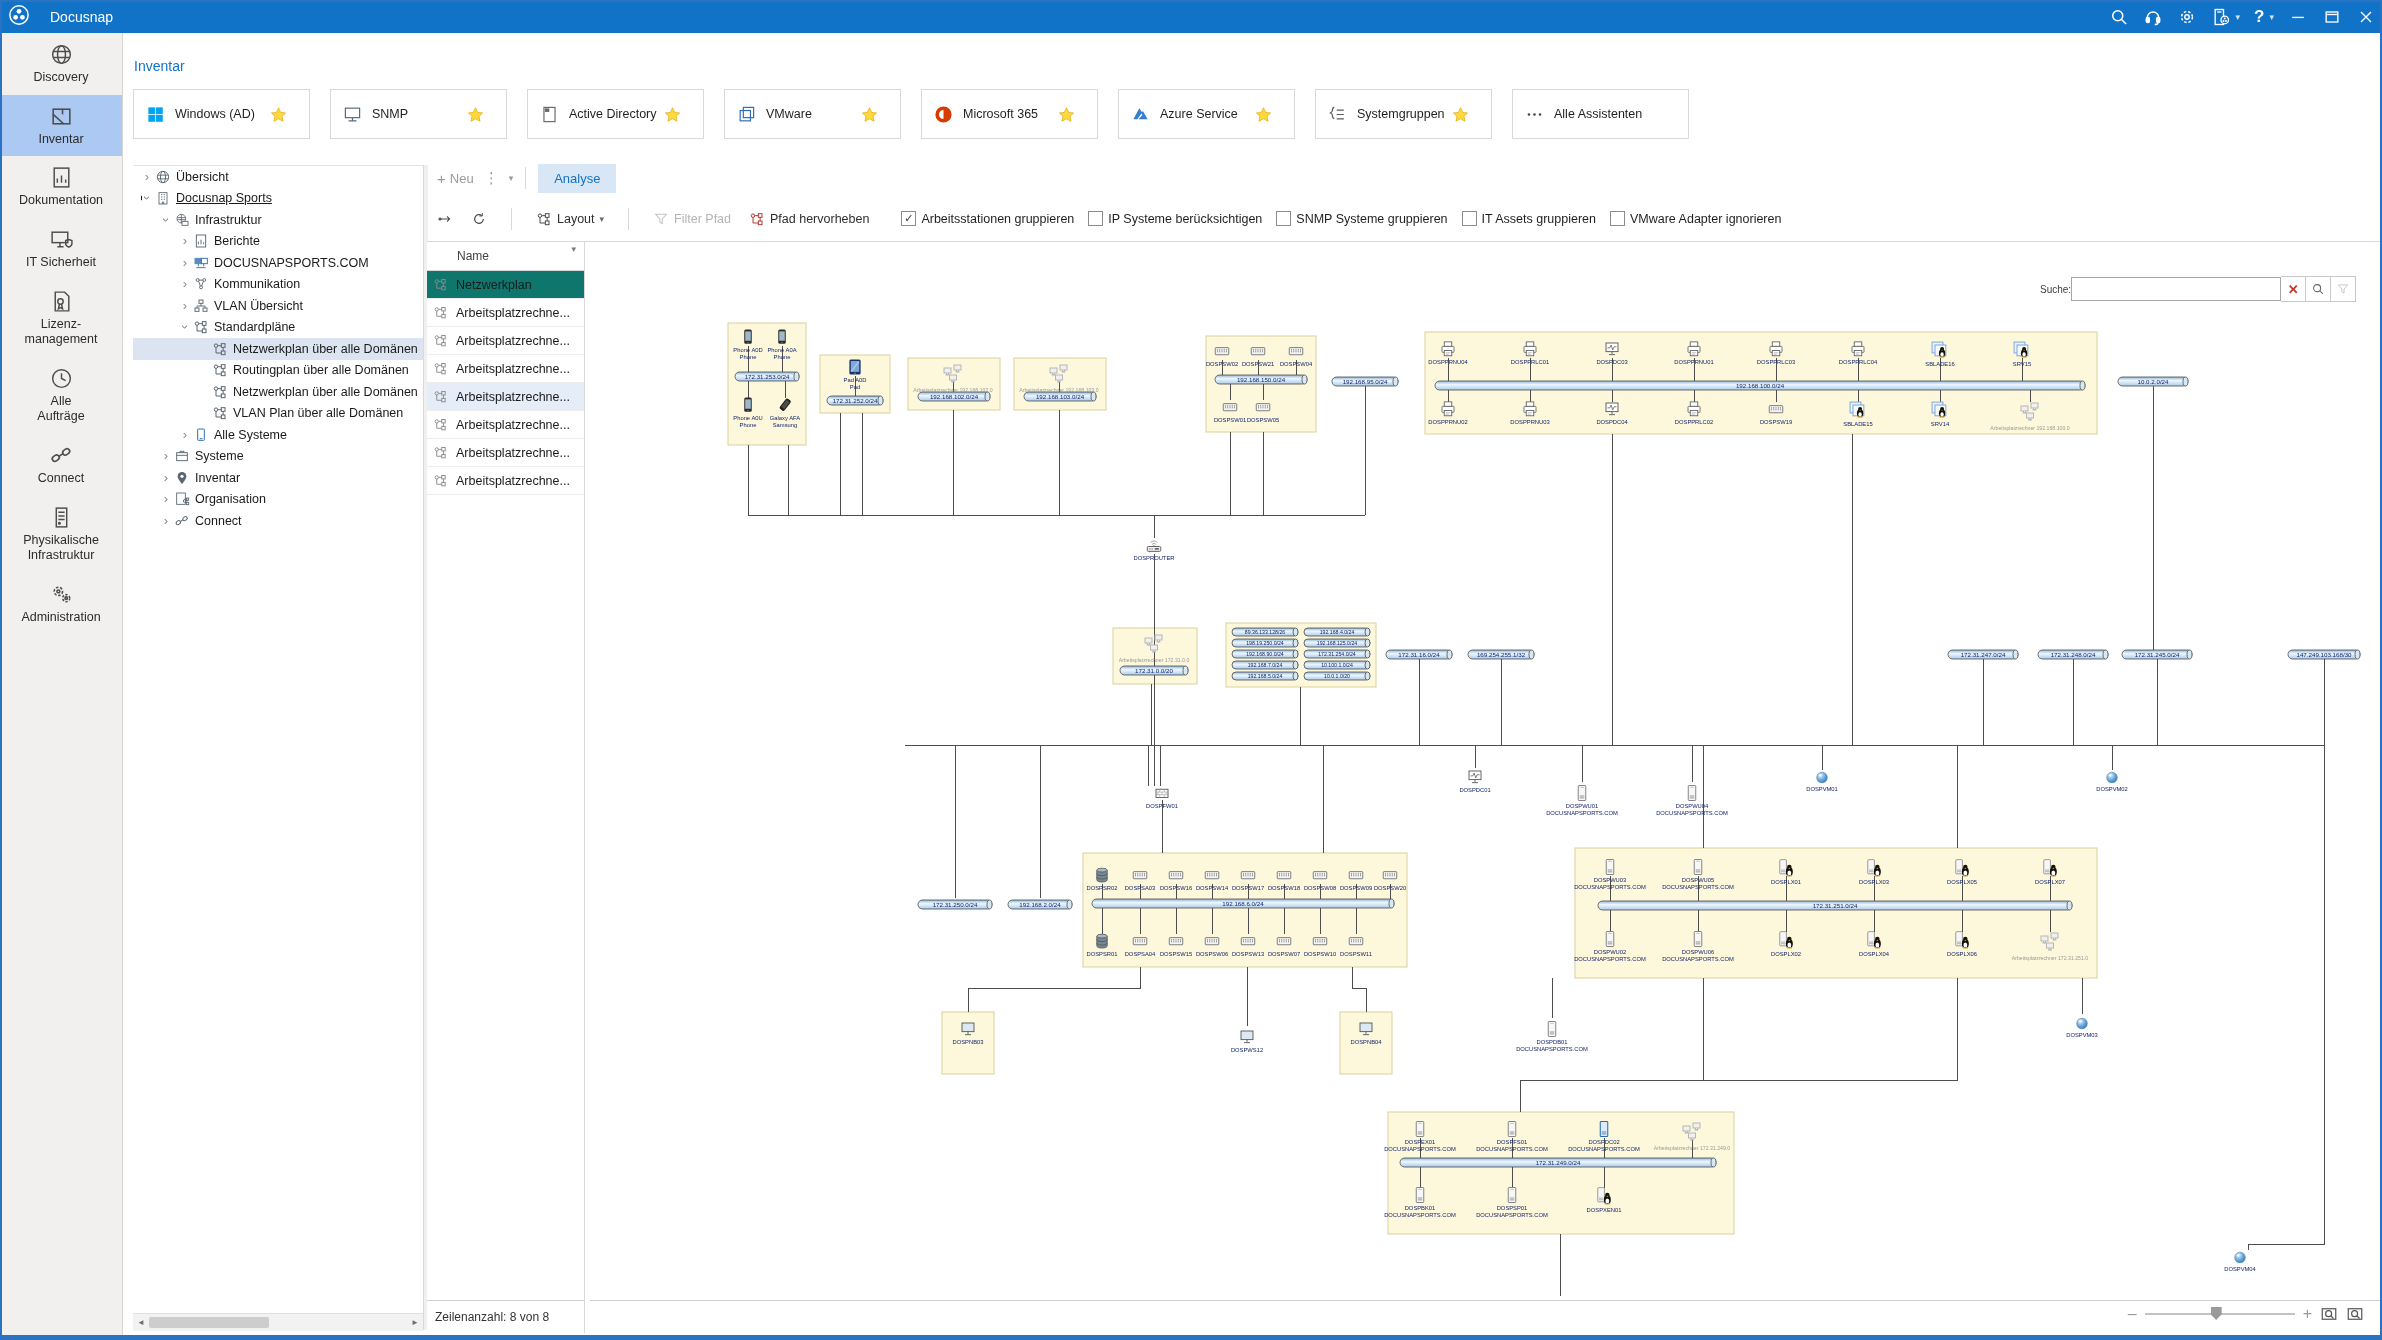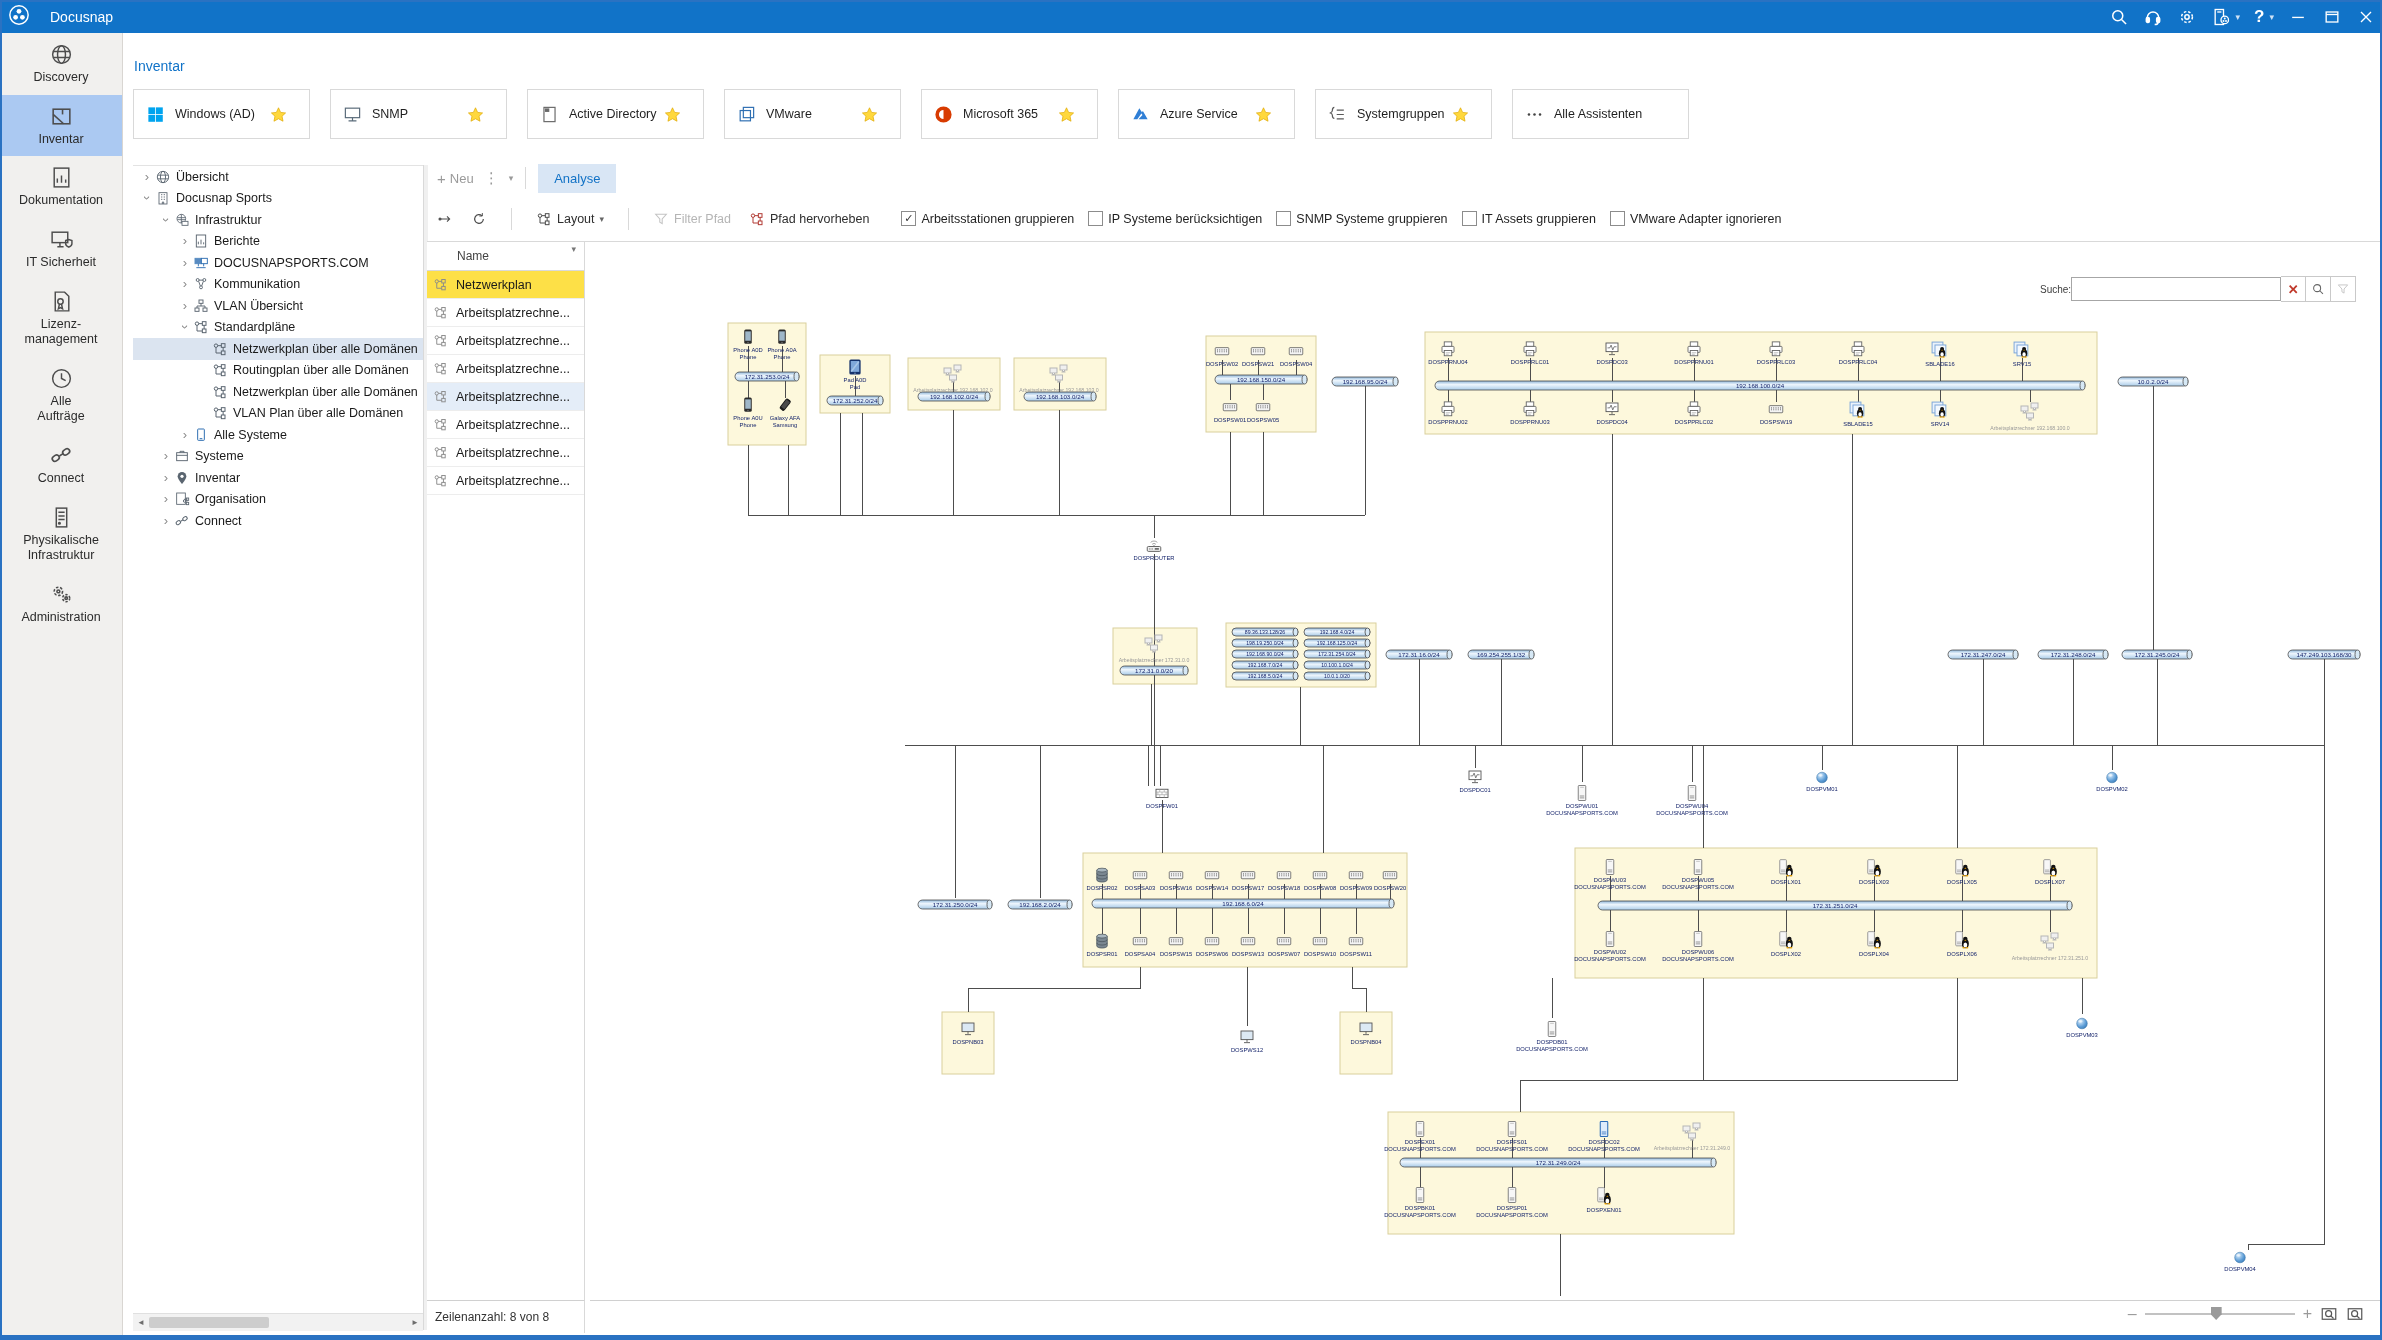--- a/index.html
+++ b/index.html
@@ -53,21 +53,21 @@
   .t2-btn.disabled .ic{color:#c4c4c4}
   .t2-btn .red{color:#b23b34}
   .cbx{display:flex;align-items:center;gap:5px;font-size:12.5px;color:#1f1f1f;margin-left:14px;cursor:pointer;white-space:nowrap}
   .cbx .box{width:13px;height:13px;border:1px solid #8c8c8c;background:#fff;display:inline-flex;align-items:center;justify-content:center;font-size:11px;color:#333}
   
   .listpanel{position:absolute;left:427px;top:242px;width:158px;height:1058px;border-right:1px solid #d9d9d9;box-sizing:border-box;background:#fff}
   .lp-head{height:28px;border-bottom:1px solid #d9d9d9;display:flex;align-items:center;font-size:12px;color:#444;padding-left:30px;position:relative}
   .lp-head .flt{position:absolute;right:8px;top:2px;color:#777;font-size:9px}
   .lrow{height:27px;display:flex;align-items:center;font-size:12.5px;color:#1a1a1a;border-bottom:1px solid #ededed;padding-left:6px;cursor:pointer;white-space:nowrap;overflow:hidden}
   .lrow .ic{width:15px;height:15px;color:#8a8a8a;margin-right:8px;flex:0 0 auto}
-  .lrow.sel{background:#fde047}
+  .lrow.sel{background:#0f766e}
   .lrow.tint{background:#e4edf8}
   
   .canvas{position:absolute;left:590px;top:242px;width:1792px;height:1058px;background:#fff;overflow:hidden}
   .searchrow{position:absolute;left:1450px;top:34px;display:flex;align-items:center;z-index:5}
   .searchrow .lbl{font-size:10px;color:#404040;margin-right:0}
   .searchrow input{width:200px;height:22px;border:1px solid #a6a6a6;font-size:12px;padding:0 4px;outline:none}
   .sbtn{width:24px;height:24px;border:1px solid #c9c9c9;border-left:none;display:flex;align-items:center;justify-content:center;background:#fff;cursor:pointer}
   .sbtn .x{color:#c0392b;font-weight:bold;font-size:13px}
   .sbtn .ic{width:14px;height:14px;color:#666}
   .sbtn.dis .ic{color:#c4c4c4}
@@ -641,21 +641,21 @@
   </div>
 
 <div class="treepanel">
     <div class="ti" style="padding-left: 8px;">
       <span class="exp">›</span>
       <svg class="ic " viewBox="0 0 24 24">
         <use href="#ic-globe"></use>
       </svg>
       <span>Übersicht</span>
     </div>
-    <div class="ti" style="padding-left: 8px;">
+    <div class="ti" style="padding-left: 8px; text-decoration: underline;">
       <span class="exp open">›</span>
       <svg class="ic " viewBox="0 0 24 24">
         <use href="#ic-building"></use>
       </svg>
       <span>Docusnap Sports</span>
     </div>
     <div class="ti" style="padding-left: 27px;">
       <span class="exp open">›</span>
       <svg class="ic " viewBox="0 0 24 24">
         <use href="#ic-infra"></use>

